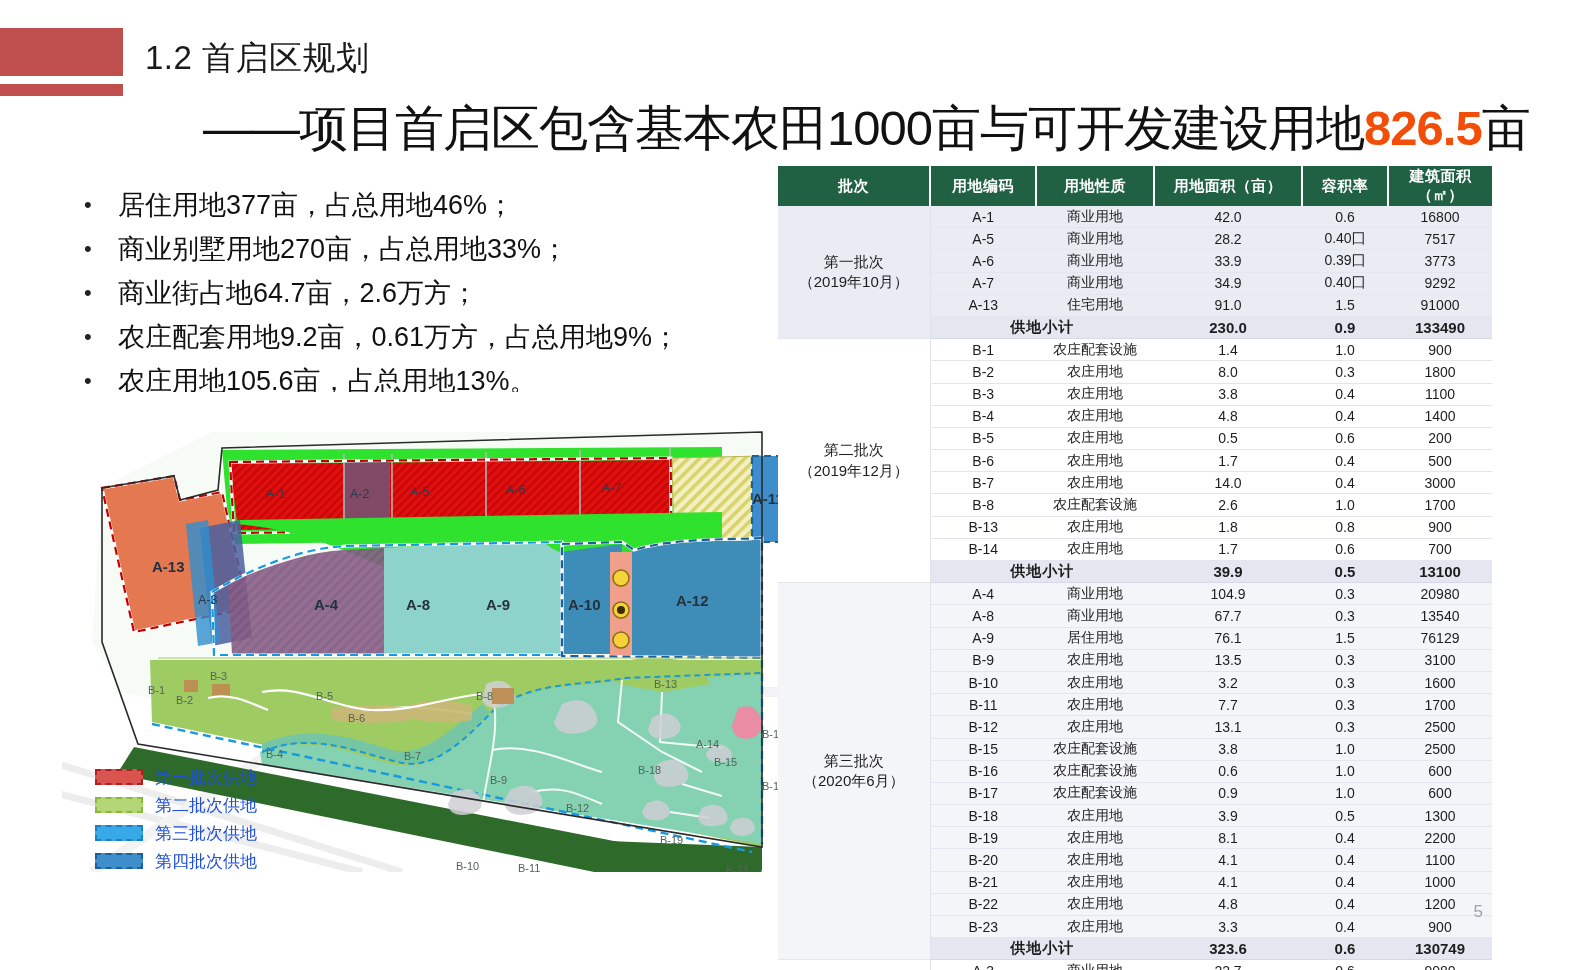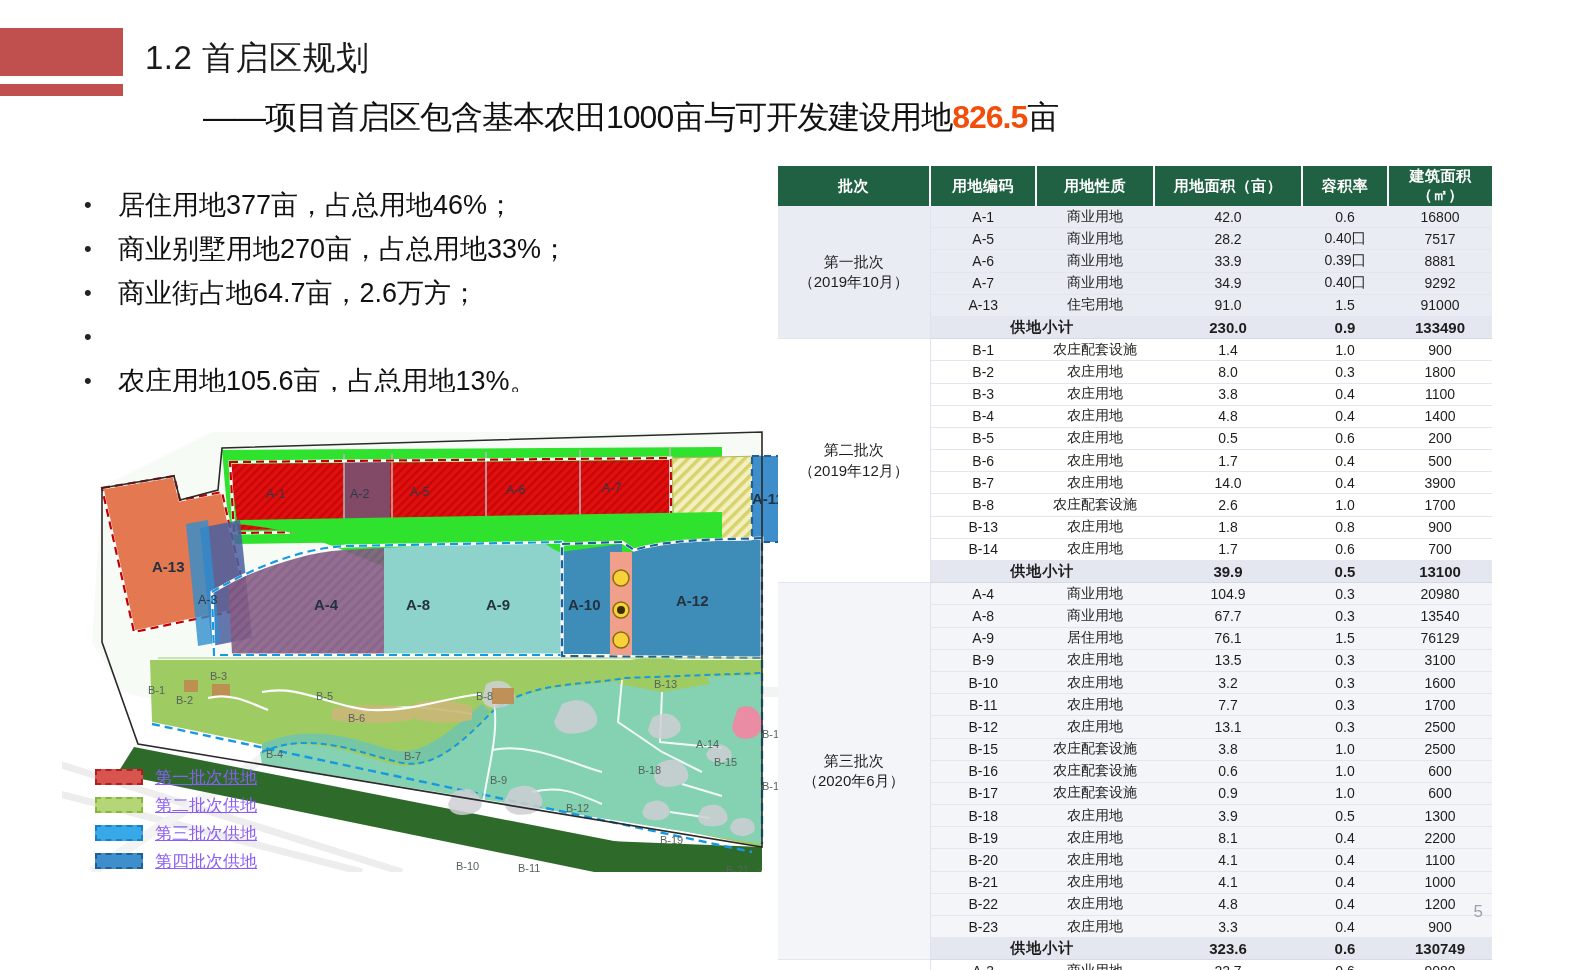--- a/index.html
+++ b/index.html
@@ -5,41 +5,41 @@
   html,body{margin:0;padding:0;}
   body{
     width:1586px;height:970px;background:#ffffff;
     font-family:"Liberation Sans","DejaVu Sans",sans-serif;
     overflow:hidden;position:relative;
   }
   
   #accent-bar{position:absolute;left:0;top:28px;width:123px;height:48px;background:#c0504d;}
   #accent-bar-2{position:absolute;left:0;top:84px;width:123px;height:12px;background:#c0504d;}
   #section-no{position:absolute;left:137px;top:36px;font-size:33px;color:#1a1a1a;letter-spacing:.5px;white-space:nowrap;margin-left:8px;}
-  #main-title{position:absolute;left:203px;top:96px;font-size:32px;color:#111;white-space:nowrap;letter-spacing:-1px;}
+  #main-title{position:absolute;left:203px;top:96px;font-size:49px;color:#111;white-space:nowrap;letter-spacing:-1px;}
   #main-title .hl{color:#f24e0a;font-weight:bold;}
 
   
   #bullets{position:absolute;left:80px;top:188px;width:690px;}
   .bullet{display:flex;align-items:flex-start;margin-bottom:10px;}
   .bullet .dot{width:34px;flex:none;font-size:22px;color:#222;line-height:34px;text-align:left;padding-left:4px;}
   .bullet .txt{font-size:27px;color:#111;line-height:34px;white-space:nowrap;}
 
   
   #map{position:absolute;left:62px;top:392px;width:720px;height:480px;}
   #map svg{display:block;}
   .plabel{font-family:"Liberation Sans",sans-serif;font-size:12.5px;fill:#2b3a4a;}
   .plabel-lg{font-family:"Liberation Sans",sans-serif;font-size:15px;fill:#24323f;}
   .plabel-b{font-family:"Liberation Sans",sans-serif;font-size:11px;fill:#55635c;}
 
   
   #legend{position:absolute;left:95px;top:765px;}
   .lg-row{display:flex;align-items:center;height:24px;margin-bottom:4px;}
   .lg-sw{width:48px;height:16px;flex:none;margin-right:12px;box-sizing:border-box;}
-  .lg-tx{font-size:17px;color:#8b5cf6;white-space:nowrap;text-decoration:underline;}
+  .lg-tx{font-size:17px;color:#1d4ed8;white-space:nowrap;}
 
   
   #tbl-wrap{position:absolute;left:778px;top:166px;width:714px;}
   table.t{border-collapse:collapse;width:714px;table-layout:fixed;font-size:14px;color:#1d1d1d;}
   table.t th{
     background:#1f6142;color:#fff;font-weight:bold;font-size:15px;
     height:26px;text-align:center;border-right:2px solid #fff;letter-spacing:.5px;
   }
   table.t th:last-child{border-right:none;}
   table.t td{height:19.2px;text-align:center;border-bottom:1px solid #e3e6ef;}
@@ -71,20 +71,21 @@
     <div class="bullet">
       <div class="dot">•</div>
       <div class="txt">商业别墅用地270亩，占总用地33%；</div>
     </div>
     <div class="bullet">
       <div class="dot">•</div>
       <div class="txt">商业街占地64.7亩，2.6万方；</div>
     </div>
     <div class="bullet">
       <div class="dot">•</div>
+      <div class="txt">农庄配套用地9.2亩，0.61万方，占总用地9%；</div>
     </div>
     <div class="bullet">
       <div class="dot">•</div>
       <div class="txt">农庄用地105.6亩，占总用地13%。</div>
     </div>
   </div>
 
 <div id="map">
 <svg width="720" height="480" viewBox="0 0 720 480" xmlns="http://www.w3.org/2000/svg">
   <defs>
@@ -327,21 +328,21 @@
           <td class="bg-a">商业用地</td>
           <td class="bg-a">28.2</td>
           <td class="bg-a">0.40囗</td>
           <td class="bg-a">7517</td>
         </tr>
         <tr>
           <td class="bg-a code">A-6</td>
           <td class="bg-a">商业用地</td>
           <td class="bg-a">33.9</td>
           <td class="bg-a">0.39囗</td>
-          <td class="bg-a">8881</td>
+          <td class="bg-a">3773</td>
         </tr>
         <tr>
           <td class="bg-a code">A-7</td>
           <td class="bg-a">商业用地</td>
           <td class="bg-a">34.9</td>
           <td class="bg-a">0.40囗</td>
           <td class="bg-a">9292</td>
         </tr>
         <tr>
           <td class="bg-a code">A-13</td>
@@ -400,21 +401,21 @@
           <td class="bg-b">农庄用地</td>
           <td class="bg-b">1.7</td>
           <td class="bg-b">0.4</td>
           <td class="bg-b">500</td>
         </tr>
         <tr>
           <td class="bg-b code">B-7</td>
           <td class="bg-b">农庄用地</td>
           <td class="bg-b">14.0</td>
           <td class="bg-b">0.4</td>
-          <td class="bg-b">3900</td>
+          <td class="bg-b">3000</td>
         </tr>
         <tr>
           <td class="bg-b code">B-8</td>
           <td class="bg-b">农庄配套设施</td>
           <td class="bg-b">2.6</td>
           <td class="bg-b">1.0</td>
           <td class="bg-b">1700</td>
         </tr>
         <tr>
           <td class="bg-b code">B-13</td>

